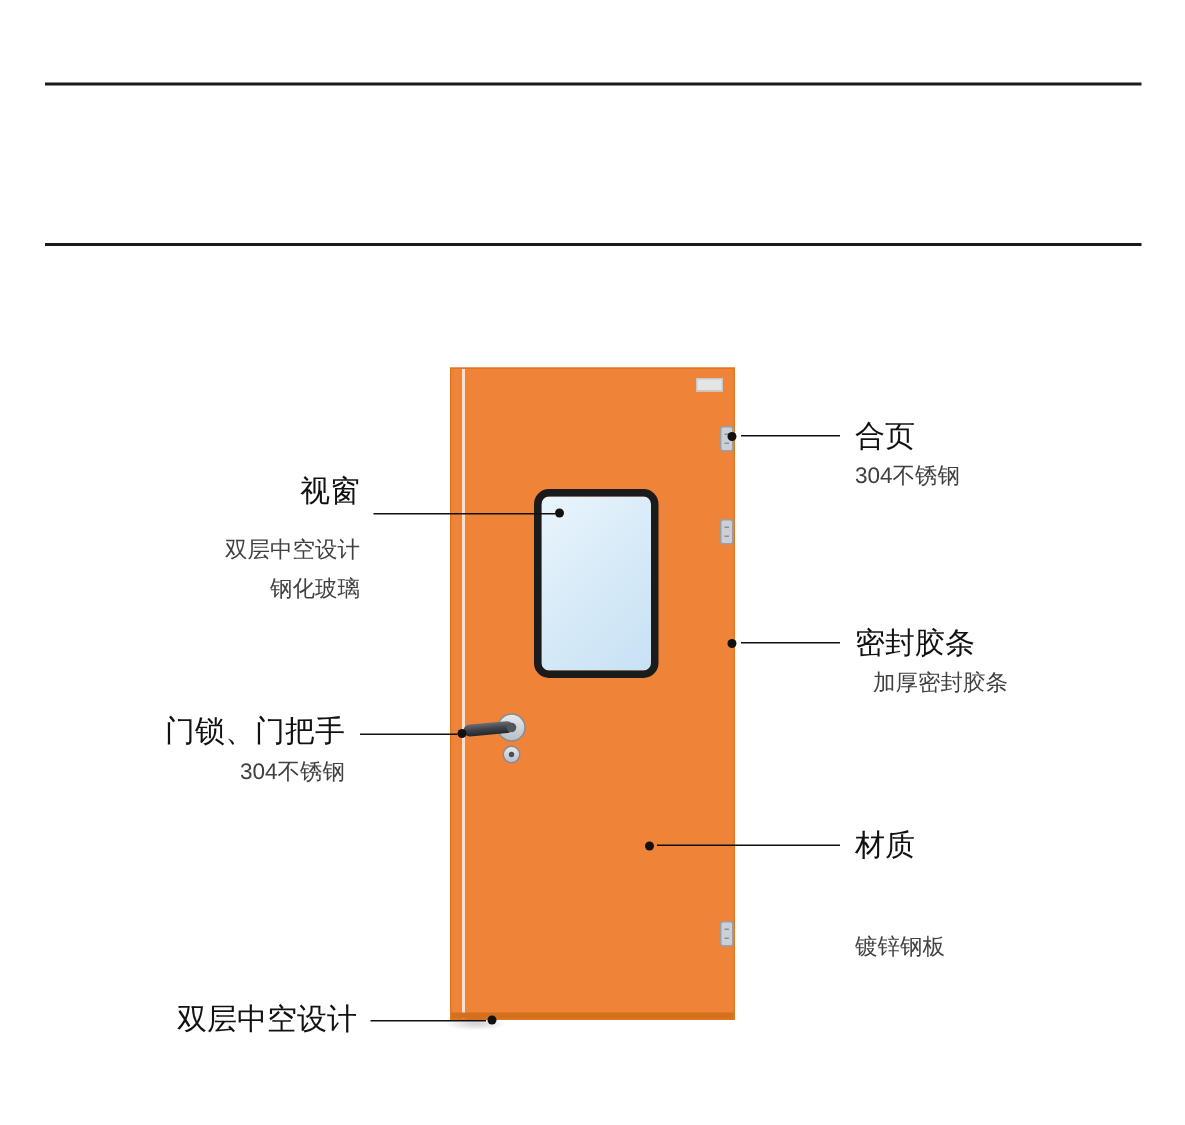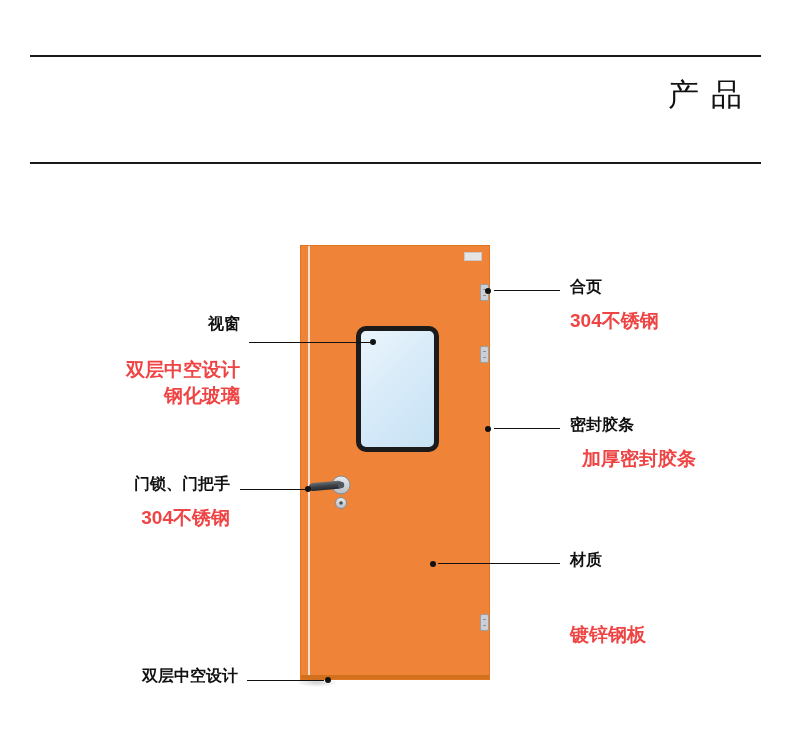--- a/index.html
+++ b/index.html
@@ -31,22 +31,22 @@
   .hinge-1 { top:38px; } .hinge-2 { top:100px; } .hinge-3 { top:368px; }
   .window { position:absolute; left:55px; top:80px; width:83px; height:126px;
             border:5px solid #1b1b1b; border-radius:10px;
             background:linear-gradient(135deg,#eaf5fc 0%,#d5e9f8 55%,#c7e2f4 100%); }
   .sweep { position:absolute; left:0; right:0; bottom:0; height:4px; background:#d2701d; }
   .handle { position:absolute; left:2px; top:222px; width:54px; height:46px; }
   .door-shadow { position:absolute; left:296px; top:678px; width:42px; height:9px;
                  background:radial-gradient(ellipse at center, rgba(0,0,0,0.18), rgba(0,0,0,0) 70%); }
 
   
-  .co-title { position:absolute; font-size:16px; font-weight:700; color:#111; white-space:nowrap; }
-  .co-desc  { position:absolute; font-size:19px; font-weight:700; color:#ef4444; white-space:nowrap; }
+  .co-title { position:absolute; font-size:20px; font-weight:400; color:#111; white-space:nowrap; }
+  .co-desc  { position:absolute; font-size:15px; font-weight:400; color:#404040; white-space:nowrap; }
   .co-line  { position:absolute; height:1px; background:#111; }
   .co-dot   { position:absolute; width:6px; height:6px; border-radius:50%; background:#111; }
 
   
   .t-window  { right:550px; top:314px; }
   .l-window  { left:249px; top:342px; width:121px; }
   .d-window  { left:370px; top:339px; }
   .x1-window { right:550px; top:357px; }
   .x2-window { right:550px; top:383px; }
 
@@ -79,21 +79,20 @@
   .d-material  { left:430px; top:561px; }
   .x1-material { left:570px; top:581px;margin-top:41px; }
 </style>
 </head>
 <body>
 
 <div class="page">
 
   <div class="hr hr-top"></div>
   <div class="zh-title">
-    <div class="zh-line">产品</div>
   </div>
   <div class="hr hr-bottom"></div>
 
   <div class="door">
     <div class="door-edge"></div>
     <div class="sticker"></div>
     <div class="hinge hinge-1"></div>
     <div class="hinge hinge-2"></div>
     <div class="hinge hinge-3"></div>
     <div class="window"></div>

